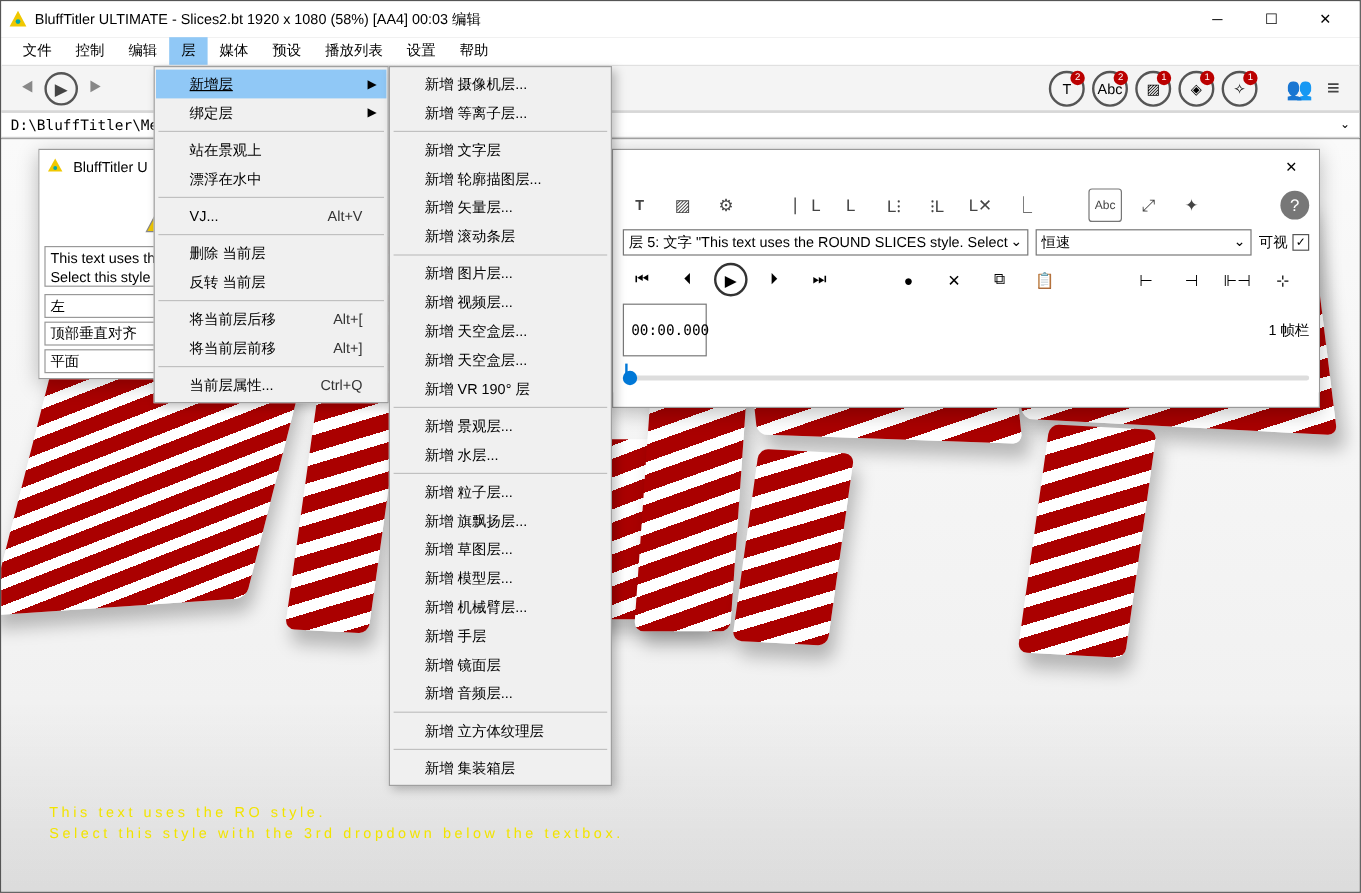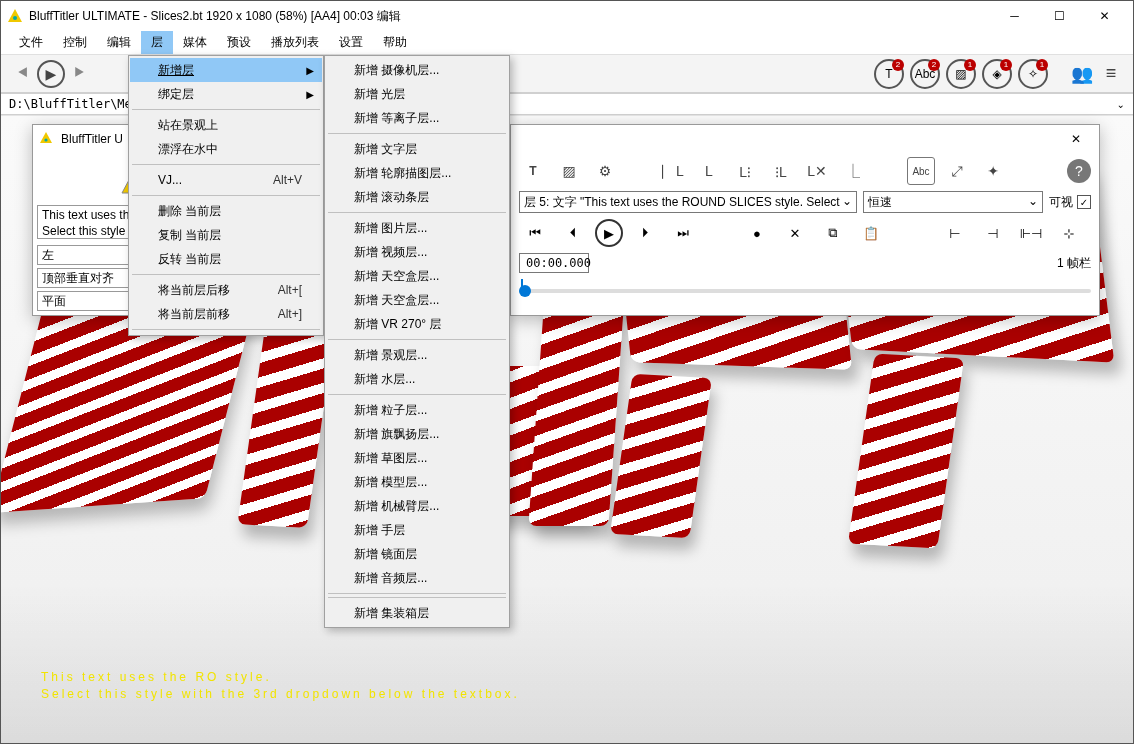--- a/index.html
+++ b/index.html
@@ -1,17 +1,17 @@
 <!DOCTYPE html>
 <html><head>
 <meta charset="utf-8">
 <style>
 * { margin:0; padding:0; box-sizing:border-box; font-family:"Microsoft YaHei","Segoe UI",sans-serif; font-size:12px; }
 body { width:1134px; height:744px; background:#ccc; overflow:hidden; position:relative; }
-.window { position:absolute; background:#e5e5e5; border:1px solid #555; box-shadow:0 4px 16px rgba(0,0,0,.25); }
+.window { position:absolute; background:#a3a3a3; border:1px solid #555; box-shadow:0 4px 16px rgba(0,0,0,.25); }
 .titlebar { height:30px; background:#fff; display:flex; align-items:center; padding:0 6px; }
 .titlebar .icon { width:16px; height:16px; margin-right:6px; }
 .title-text { flex:1; white-space:nowrap; overflow:hidden; }
 .winbtns { display:flex; }
 .winbtn { width:45px; height:30px; display:flex; align-items:center; justify-content:center; }
 .menubar { height:24px; background:#fff; display:flex; align-items:center; padding-left:8px; border-bottom:1px solid #e0e0e0; }
 .menubar .mitem { padding:3px 10px; cursor:default; }
 .menubar .mitem.active { background:#90c8f6; }
 .toolbar { height:38px; background:#f4f4f4; border-bottom:1px solid #d0d0d0; display:flex; align-items:center; padding:0 8px; position:relative; }
 .pathbar { height:22px; background:#fff; border-top:1px solid #d0d0d0; border-bottom:1px solid #d0d0d0; padding:2px 8px; font-family:Consolas,monospace; display:flex; align-items:center; }
@@ -34,21 +34,21 @@
 .rt-tools { display:flex; align-items:center; height:36px; padding:0 8px; gap:8px; }
 .ibtn { width:28px; height:28px; display:flex; align-items:center; justify-content:center; border-radius:3px; font-size:14px; color:#444; }
 .spacer { flex:1; }
 .combo-row { display:flex; align-items:center; padding:2px 8px; gap:6px; }
 .combo-lg { border:1px solid #787878; height:22px; padding:2px 16px 2px 4px; background:#fff; position:relative; white-space:nowrap; overflow:hidden; }
 .combo-lg::after { content:"⌄"; position:absolute; right:4px; top:2px; font-size:12px; }
 .transport { display:flex; align-items:center; padding:4px 8px; gap:6px; }
 .tc { width:32px; height:28px; display:flex; align-items:center; justify-content:center; font-size:13px; }
 .tc.play { border:2px solid #333; border-radius:50%; width:28px; height:28px; }
 .tl-row { display:flex; align-items:center; padding:2px 8px; gap:6px; }
-.timefield { border:1px solid #787878; padding:2px 6px; background:#fff; font-family:Consolas,monospace; width:70px; }
+.timefield { border:1px solid #787878; padding:14px 6px; background:#fff; font-family:Consolas,monospace; width:70px; }
 .timeline { height:24px; margin:4px 8px 12px; position:relative; }
 .timeline .track { position:absolute; top:10px; left:0; right:0; height:4px; background:#ddd; border-radius:2px; }
 .timeline .thumb { position:absolute; top:6px; left:0; width:12px; height:12px; background:#0078d7; border-radius:50%; }
 .timeline .mark { position:absolute; top:0; left:2px; width:2px; height:10px; background:#0078d7; }
 .badge-btn { width:30px; height:30px; border:2px solid #555; border-radius:50%; display:flex; align-items:center; justify-content:center; margin:0 3px; position:relative; font-size:12px; }
 .badge-btn .dot { position:absolute; top:-2px; right:-2px; width:12px; height:12px; background:#b00; border-radius:50%; color:#fff; font-size:8px; display:flex; align-items:center; justify-content:center; }
 .stripes { position:absolute; border-radius:8px; background:repeating-linear-gradient(160deg,#a00 0 14px,#fff 14px 24px); transform:skewX(-8deg) skewY(3deg); box-shadow:6px 12px 14px rgba(0,0,0,.25); }
 svg { display:block; }
 </style>
 </head>
@@ -217,50 +217,51 @@
 <div class="dropdown" style="left:128px;top:55px;width:196px;" id="layer-menu">
     <div class="row hl">新增层<span class="sub-arrow">▶</span></div>
     <div class="row">绑定层<span class="sub-arrow">▶</span></div>
     <div class="sep"></div>
     <div class="row">站在景观上</div>
     <div class="row">漂浮在水中</div>
     <div class="sep"></div>
     <div class="row">VJ...<span class="shortcut">Alt+V</span></div>
     <div class="sep"></div>
     <div class="row">删除 当前层</div>
-    <div class="row">复制 当前层</div>
     <div class="row">反转 当前层</div>
     <div class="sep"></div>
     <div class="row">将当前层后移<span class="shortcut">Alt+[</span></div>
     <div class="row">将当前层前移<span class="shortcut">Alt+]</span></div>
     <div class="sep"></div>
+    <div class="row">当前层属性...<span class="shortcut">Ctrl+Q</span></div>
   </div>
 
 <div class="dropdown" style="left:324px;top:55px;width:186px;text-align:center;" id="submenu">
     <div class="row">新增 摄像机层...</div>
-    <div class="row">新增 光层</div>
     <div class="row">新增 等离子层...</div>
     <div class="sep"></div>
     <div class="row">新增 文字层</div>
     <div class="row">新增 轮廓描图层...</div>
+    <div class="row">新增 矢量层...</div>
     <div class="row">新增 滚动条层</div>
     <div class="sep"></div>
     <div class="row">新增 图片层...</div>
     <div class="row">新增 视频层...</div>
     <div class="row">新增 天空盒层...</div>
     <div class="row">新增 天空盒层...</div>
-    <div class="row">新增 VR 270° 层</div>
+    <div class="row">新增 VR 190° 层</div>
     <div class="sep"></div>
     <div class="row">新增 景观层...</div>
     <div class="row">新增 水层...</div>
     <div class="sep"></div>
     <div class="row">新增 粒子层...</div>
     <div class="row">新增 旗飘扬层...</div>
     <div class="row">新增 草图层...</div>
     <div class="row">新增 模型层...</div>
     <div class="row">新增 机械臂层...</div>
     <div class="row">新增 手层</div>
     <div class="row">新增 镜面层</div>
     <div class="row">新增 音频层...</div>
     <div class="sep"></div>
+    <div class="row">新增 立方体纹理层</div>
     <div class="sep"></div>
     <div class="row">新增 集装箱层</div>
   </div>
 
 </body></html>

